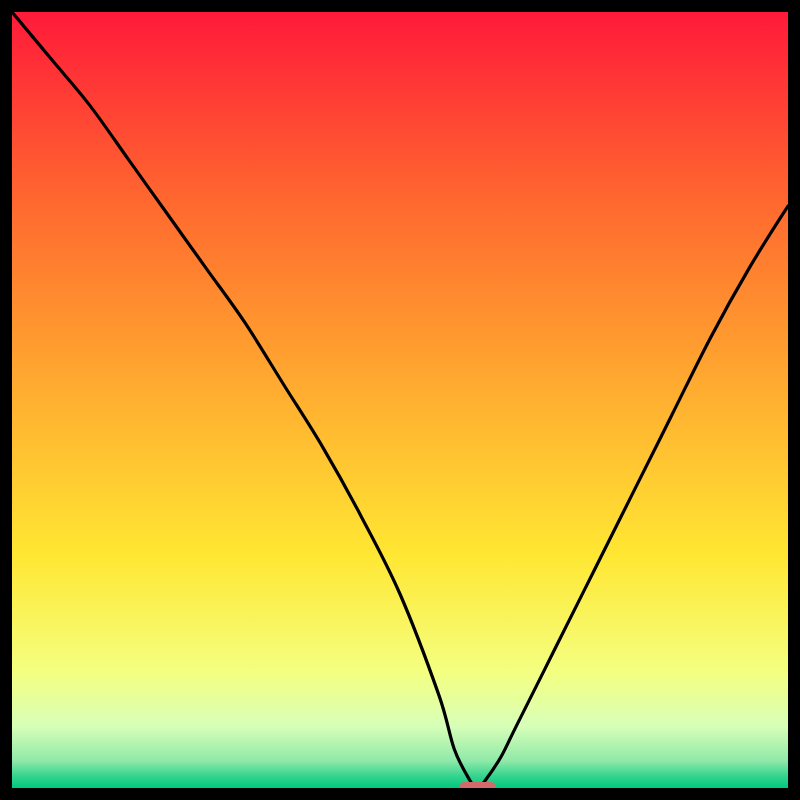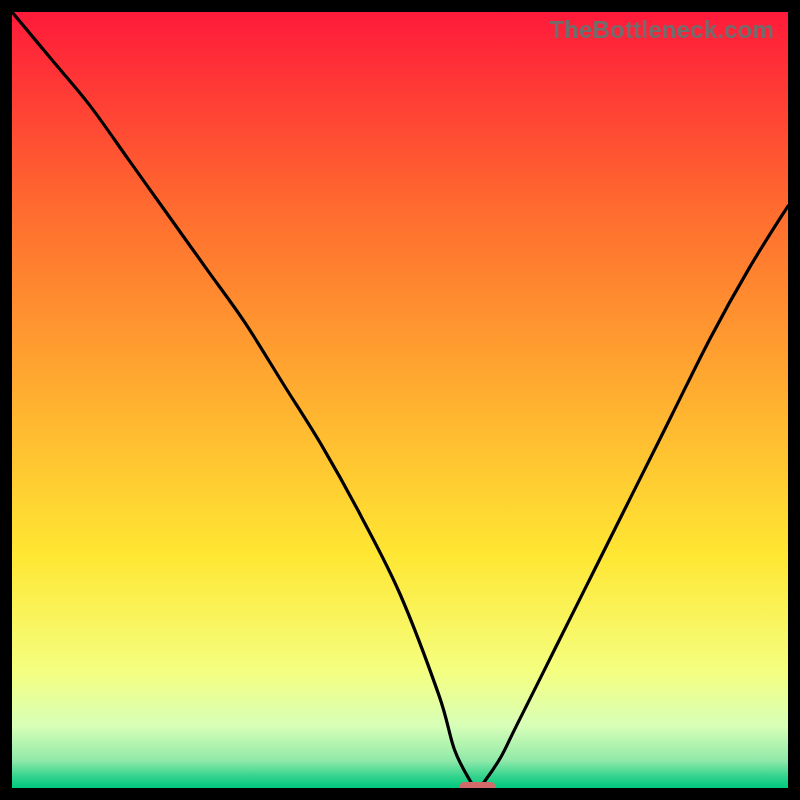--- a/index.html
+++ b/index.html
@@ -64,15 +64,14 @@
         </linearGradient>
       </defs>
       <rect x="0" y="0" width="776" height="776" fill="url(#bg)"></rect>
     </svg>
 
     <svg class="curve" viewBox="0 0 776 776" preserveAspectRatio="none">
       <path id="curve-path" d="M 0.0 0.0 C 6.5 7.8, 25.9 31.0, 38.8 46.6 C 51.7 62.1, 64.7 76.3, 77.6 93.1 C 90.5 109.9, 103.5 129.3, 116.4 147.4 C 129.3 165.5, 142.3 183.7, 155.2 201.8 C 168.1 219.9, 181.1 238.0, 194.0 256.1 C 206.9 274.2, 219.9 291.0, 232.8 310.4 C 245.7 329.8, 258.7 351.8, 271.6 372.5 C 284.5 393.2, 297.5 412.6, 310.4 434.6 C 323.3 456.5, 336.3 479.8, 349.2 504.4 C 362.1 529.0, 375.1 552.3, 388.0 582.0 C 400.9 611.7, 417.7 657.0, 426.8 682.9 C 435.9 708.7, 437.1 723.0, 442.3 737.2 C 447.5 751.4, 454.0 761.8, 457.8 768.2 C 461.7 774.7, 463.0 776.0, 465.6 776.0 C 468.2 776.0, 469.5 773.4, 473.4 768.2 C 477.2 763.1, 483.7 754.0, 488.9 745.0 C 494.1 735.9, 495.3 732.0, 504.4 713.9 C 513.5 695.8, 530.3 662.2, 543.2 636.3 C 556.1 610.5, 569.1 584.6, 582.0 558.7 C 594.9 532.9, 607.9 507.0, 620.8 481.1 C 633.7 455.3, 646.7 429.4, 659.6 403.5 C 672.5 377.7, 685.5 350.5, 698.4 325.9 C 711.3 301.3, 724.3 278.1, 737.2 256.1 C 750.1 234.1, 769.5 204.3, 776.0 194.0" fill="none" stroke="#000" stroke-width="3.2" stroke-linecap="round" stroke-linejoin="round"></path>
       <rect id="marker" rx="5" ry="5" fill="#d36a6a" x="447.6" y="770.0" width="36" height="10"></rect>
     </svg>
 
-    <div class="watermark">TheBottleneck.com</div>
   </div>
 </div>
 
 </body></html>

